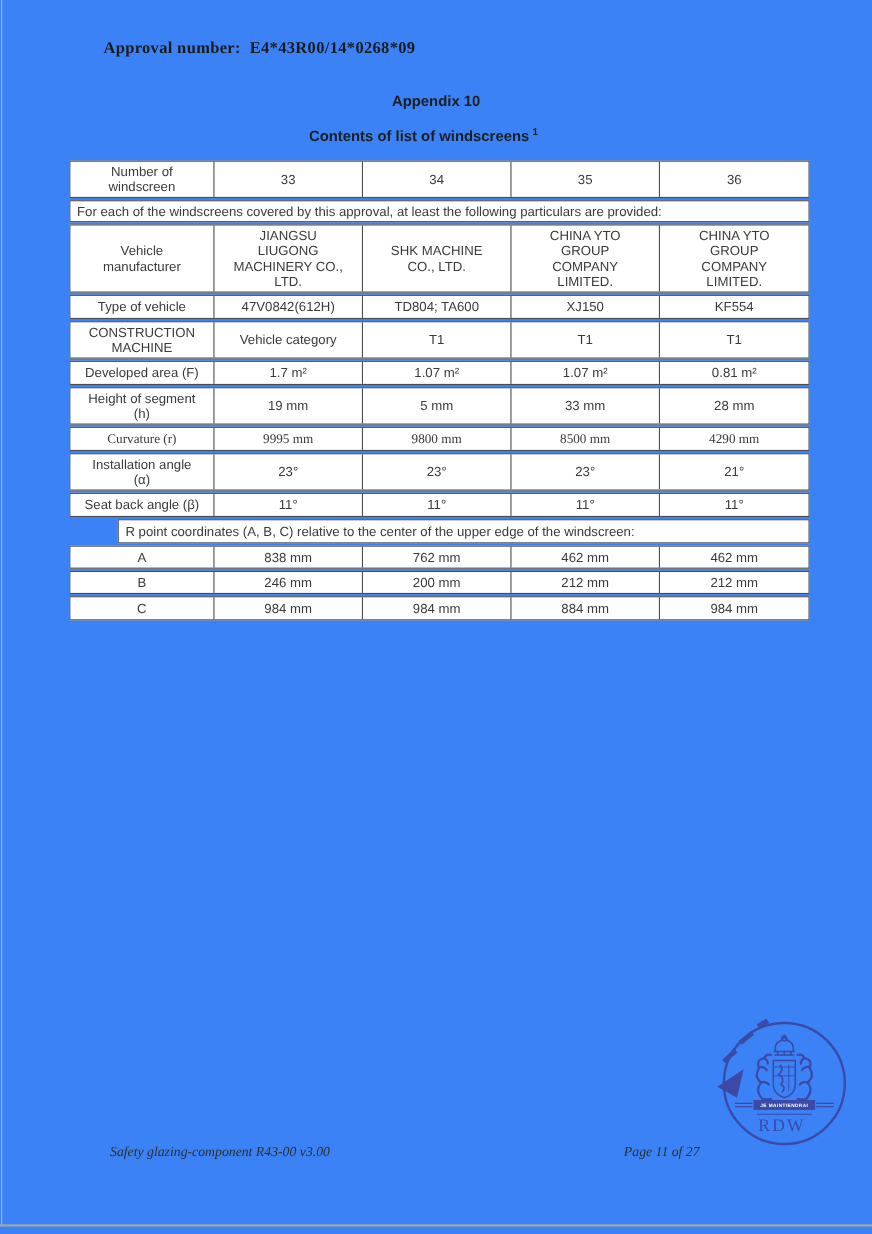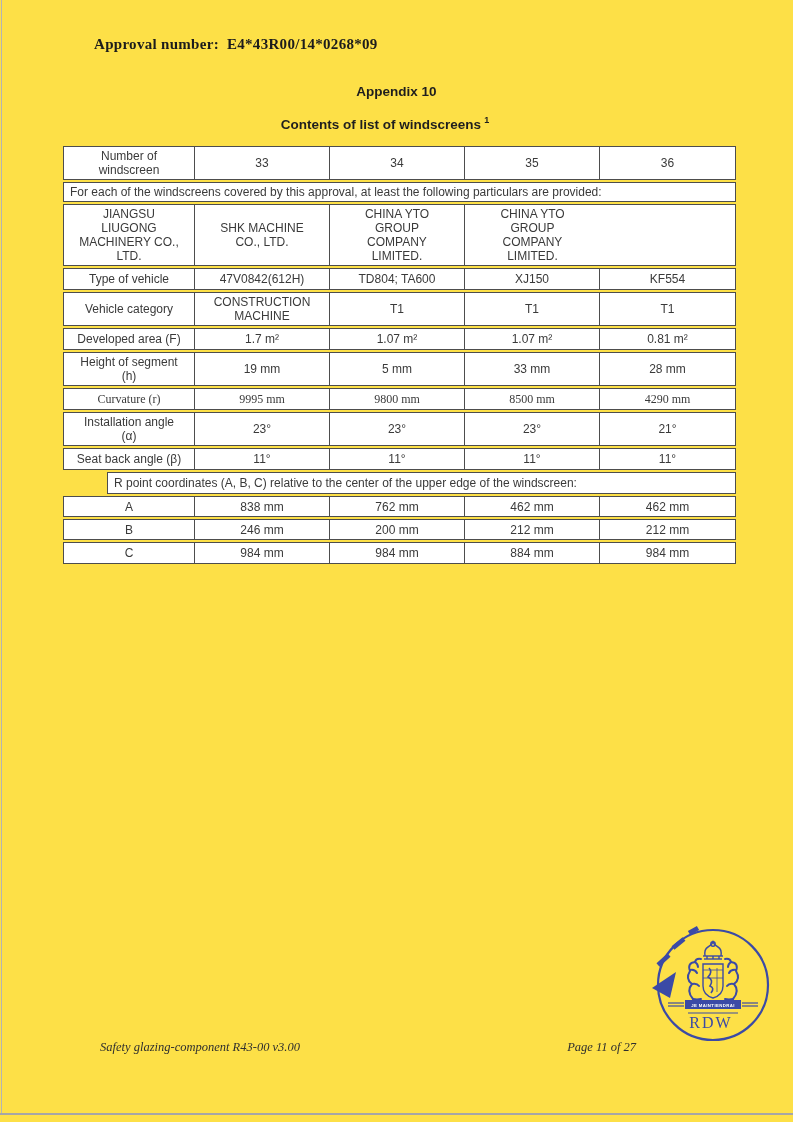--- a/index.html
+++ b/index.html
@@ -1,21 +1,21 @@
 <!DOCTYPE html>
 <html><head>
 <meta charset="utf-8">
 <style>
   * { margin: 0; padding: 0; box-sizing: border-box; }
   html, body { background: #fff; }
   .page {
     position: relative;
     width: 793px;
     height: 1122px;
-    background: #fde047;
+    background: #3b82f6;
     font-family: "Liberation Sans", sans-serif;
     color: #353535;
     overflow: hidden;
   }
   .edge-left {
     position: absolute; left: 1px; top: 0; width: 1px; height: 1114px;
     background: #b4b4b4;
   }
   .edge-bottom {
     position: absolute; left: 0; top: 1113px; width: 793px; height: 2px;
@@ -105,20 +105,22 @@
 windscreen</div>
         <div class="cell value">33</div>
         <div class="cell value">34</div>
         <div class="cell value">35</div>
         <div class="cell value">36</div>
       </div>
       <div class="band full" style="min-height: 20px;">
         <div class="cell span-cell">For each of the windscreens covered by this approval, at least the following particulars are provided:</div>
       </div>
       <div class="band" style="min-height: 62px;">
+        <div class="cell label">Vehicle
+manufacturer</div>
         <div class="cell value">JIANGSU
 LIUGONG
 MACHINERY CO.,
 LTD.</div>
         <div class="cell value">SHK MACHINE
 CO., LTD.</div>
         <div class="cell value">CHINA YTO
 GROUP
 COMPANY
 LIMITED.</div>
@@ -128,23 +130,23 @@
 LIMITED.</div>
       </div>
       <div class="band" style="min-height: 22px;">
         <div class="cell label">Type of vehicle</div>
         <div class="cell value">47V0842(612H)</div>
         <div class="cell value">TD804; TA600</div>
         <div class="cell value">XJ150</div>
         <div class="cell value">KF554</div>
       </div>
       <div class="band" style="min-height: 29px;">
-        <div class="cell label">Vehicle category</div>
         <div class="cell value">CONSTRUCTION
 MACHINE</div>
+        <div class="cell label">Vehicle category</div>
         <div class="cell value">T1</div>
         <div class="cell value">T1</div>
         <div class="cell value">T1</div>
       </div>
       <div class="band" style="min-height: 22px;">
         <div class="cell label">Developed area (F)</div>
         <div class="cell value">1.7 m²</div>
         <div class="cell value">1.07 m²</div>
         <div class="cell value">1.07 m²</div>
         <div class="cell value">0.81 m²</div>

